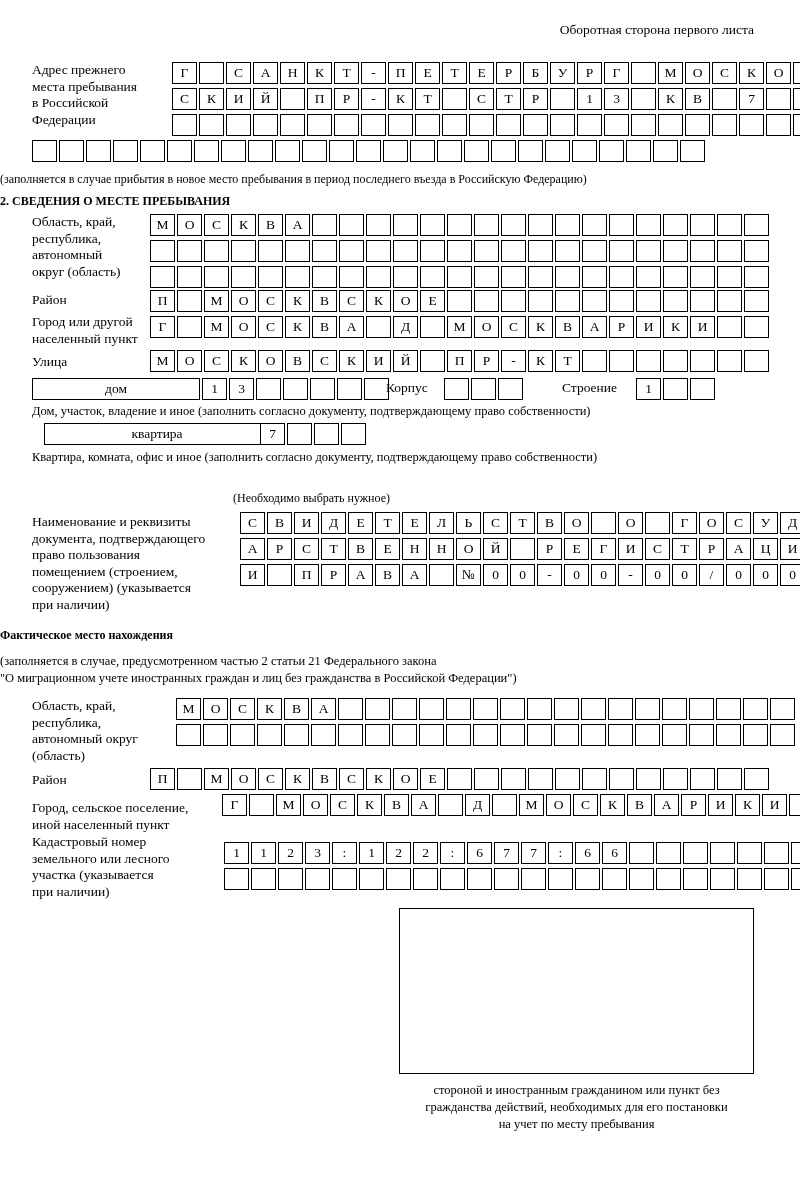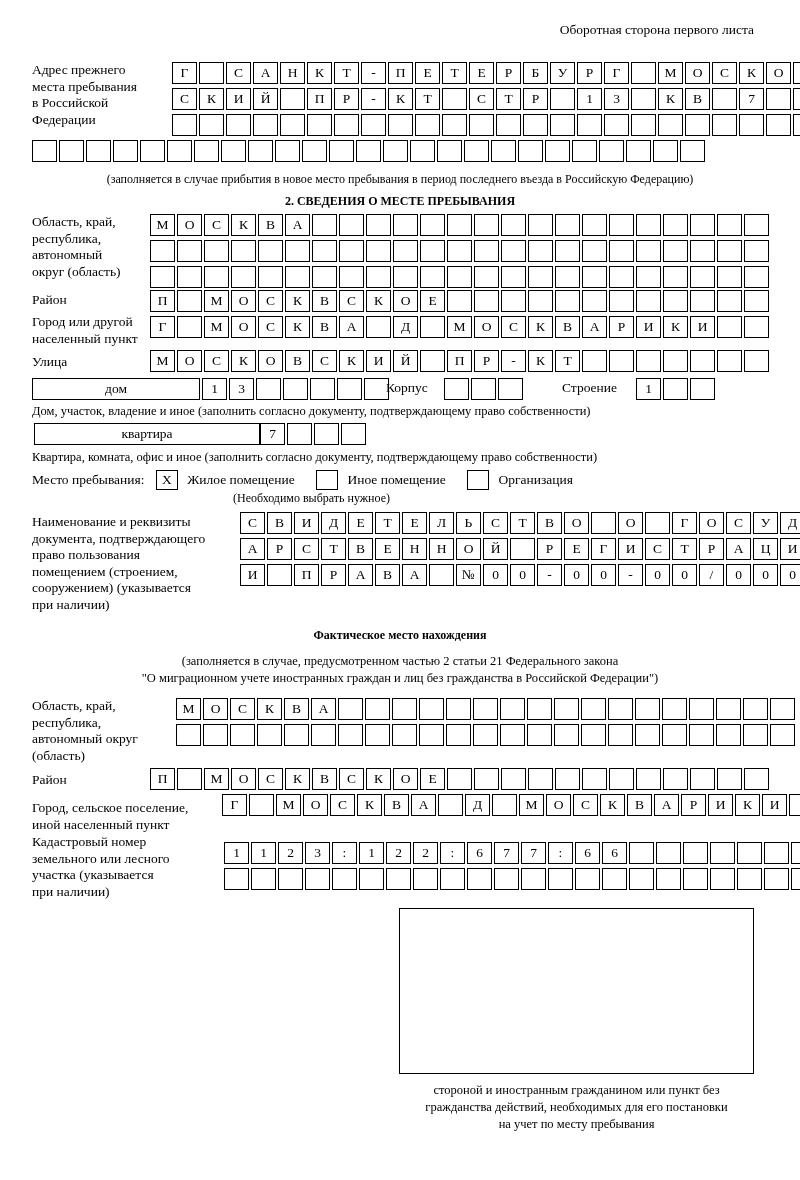--- a/index.html
+++ b/index.html
@@ -38,21 +38,21 @@
     border:1px solid #000;
     box-sizing:border-box;
     height:22px;
     font-size:13.5px;
     line-height:20px;
     text-align:center;
   }
 
   .labelblock{position:absolute;font-size:13.5px;line-height:16.5px;}
 
-  .note{position:absolute;font-size:12px;text-align:center;width:100%;}
+  .note{position:absolute;font-size:12px;width:100%;}
 
   .bigbox{
     position:absolute;
     border:1px solid #000;
     box-sizing:border-box;
     background:#fff;
   }
 
   .checkbox{
     display:inline-block;
@@ -374,38 +374,29 @@
     </div>
   <div class="labelblock" style="left:562px;top:380px;">Строение</div>
   <div class="row" id="stroenie-row" style="left:636px;top:378px;">
       <div class="cell">1</div>
       <div class="cell"></div>
       <div class="cell"></div>
     </div>
 
   <div class="labelblock" style="left:32px;top:403px;font-size:12.5px;">Дом, участок, владение и иное (заполнить согласно документу, подтверждающему право собственности)</div>
 
-  <div class="textbox" style="left:34px;top:423px;width:226px;">квартира</div>
+  <div class="textbox" style="left:44px;top:423px;width:226px;">квартира</div>
   <div class="row" id="flat-row" style="left:260px;top:423px;">
       <div class="cell">7</div>
       <div class="cell"></div>
       <div class="cell"></div>
       <div class="cell"></div>
     </div>
   <div class="labelblock" style="left:32px;top:449px;font-size:12.5px;">Квартира, комната, офис и иное (заполнить согласно документу, подтверждающему право собственности)</div>
 
-  <div class="labelblock" style="left:32px;top:470px;">
-    <span class="inlinetxt">Место пребывания:</span>
-    <span class="checkbox" style="margin-left:8px;">Х</span>
-    <span class="inlinetxt" style="margin-left:6px;">Жилое помещение</span>
-    <span class="checkbox" style="margin-left:18px;"></span>
-    <span class="inlinetxt" style="margin-left:6px;">Иное помещение</span>
-    <span class="checkbox" style="margin-left:18px;"></span>
-    <span class="inlinetxt" style="margin-left:6px;">Организация</span>
-  </div>
   <div class="labelblock" style="left:233px;top:490px;font-size:12px;">(Необходимо выбрать нужное)</div>
 
   <div class="labelblock" style="left:32px;top:514px;">
     <div>Наименование и реквизиты</div>
     <div>документа, подтверждающего</div>
     <div>право пользования</div>
     <div>помещением (строением,</div>
     <div>сооружением) (указывается</div>
     <div>при наличии)</div>
   </div>

